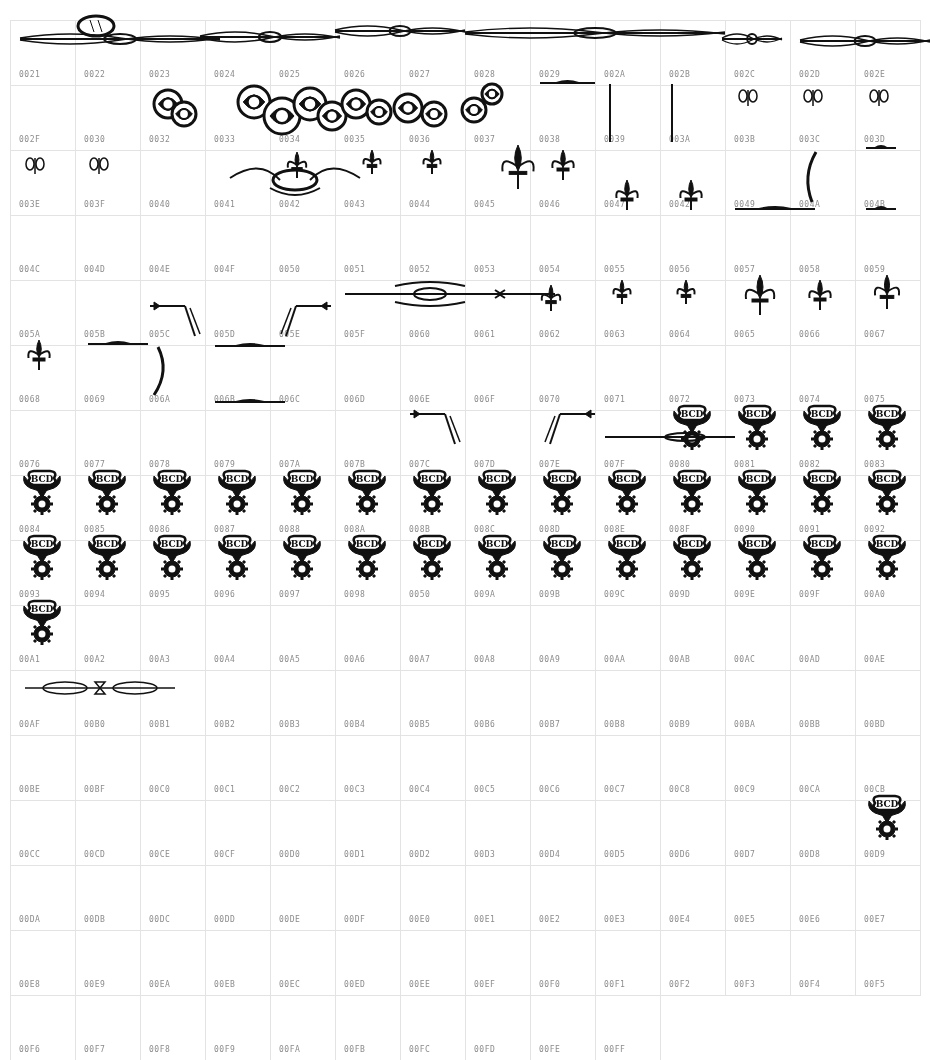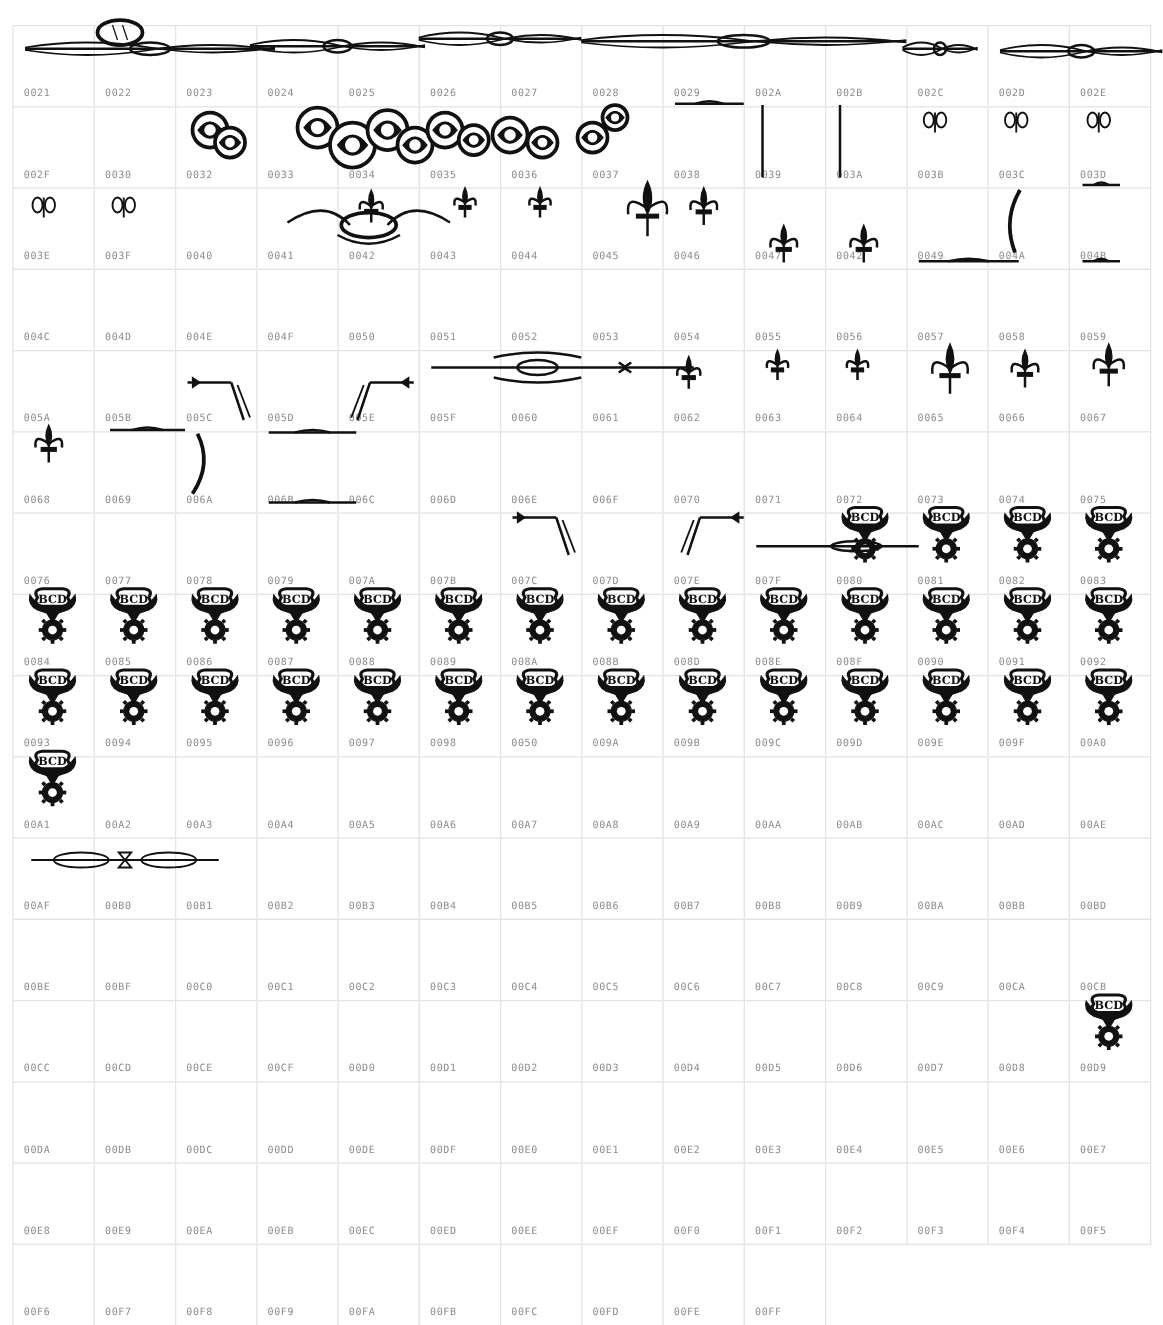--- a/index.html
+++ b/index.html
@@ -333,27 +333,27 @@
     <div class="cell">
       <span class="label">0086</span>
     </div>
     <div class="cell">
       <span class="label">0087</span>
     </div>
     <div class="cell">
       <span class="label">0088</span>
     </div>
     <div class="cell">
-      <span class="label">0089</span>
-    </div>
-    <div class="cell">
       <span class="label">008A</span>
     </div>
     <div class="cell">
       <span class="label">008B</span>
+    </div>
+    <div class="cell">
+      <span class="label">008C</span>
     </div>
     <div class="cell">
       <span class="label">008D</span>
     </div>
     <div class="cell">
       <span class="label">008E</span>
     </div>
     <div class="cell">
       <span class="label">008F</span>
     </div>

